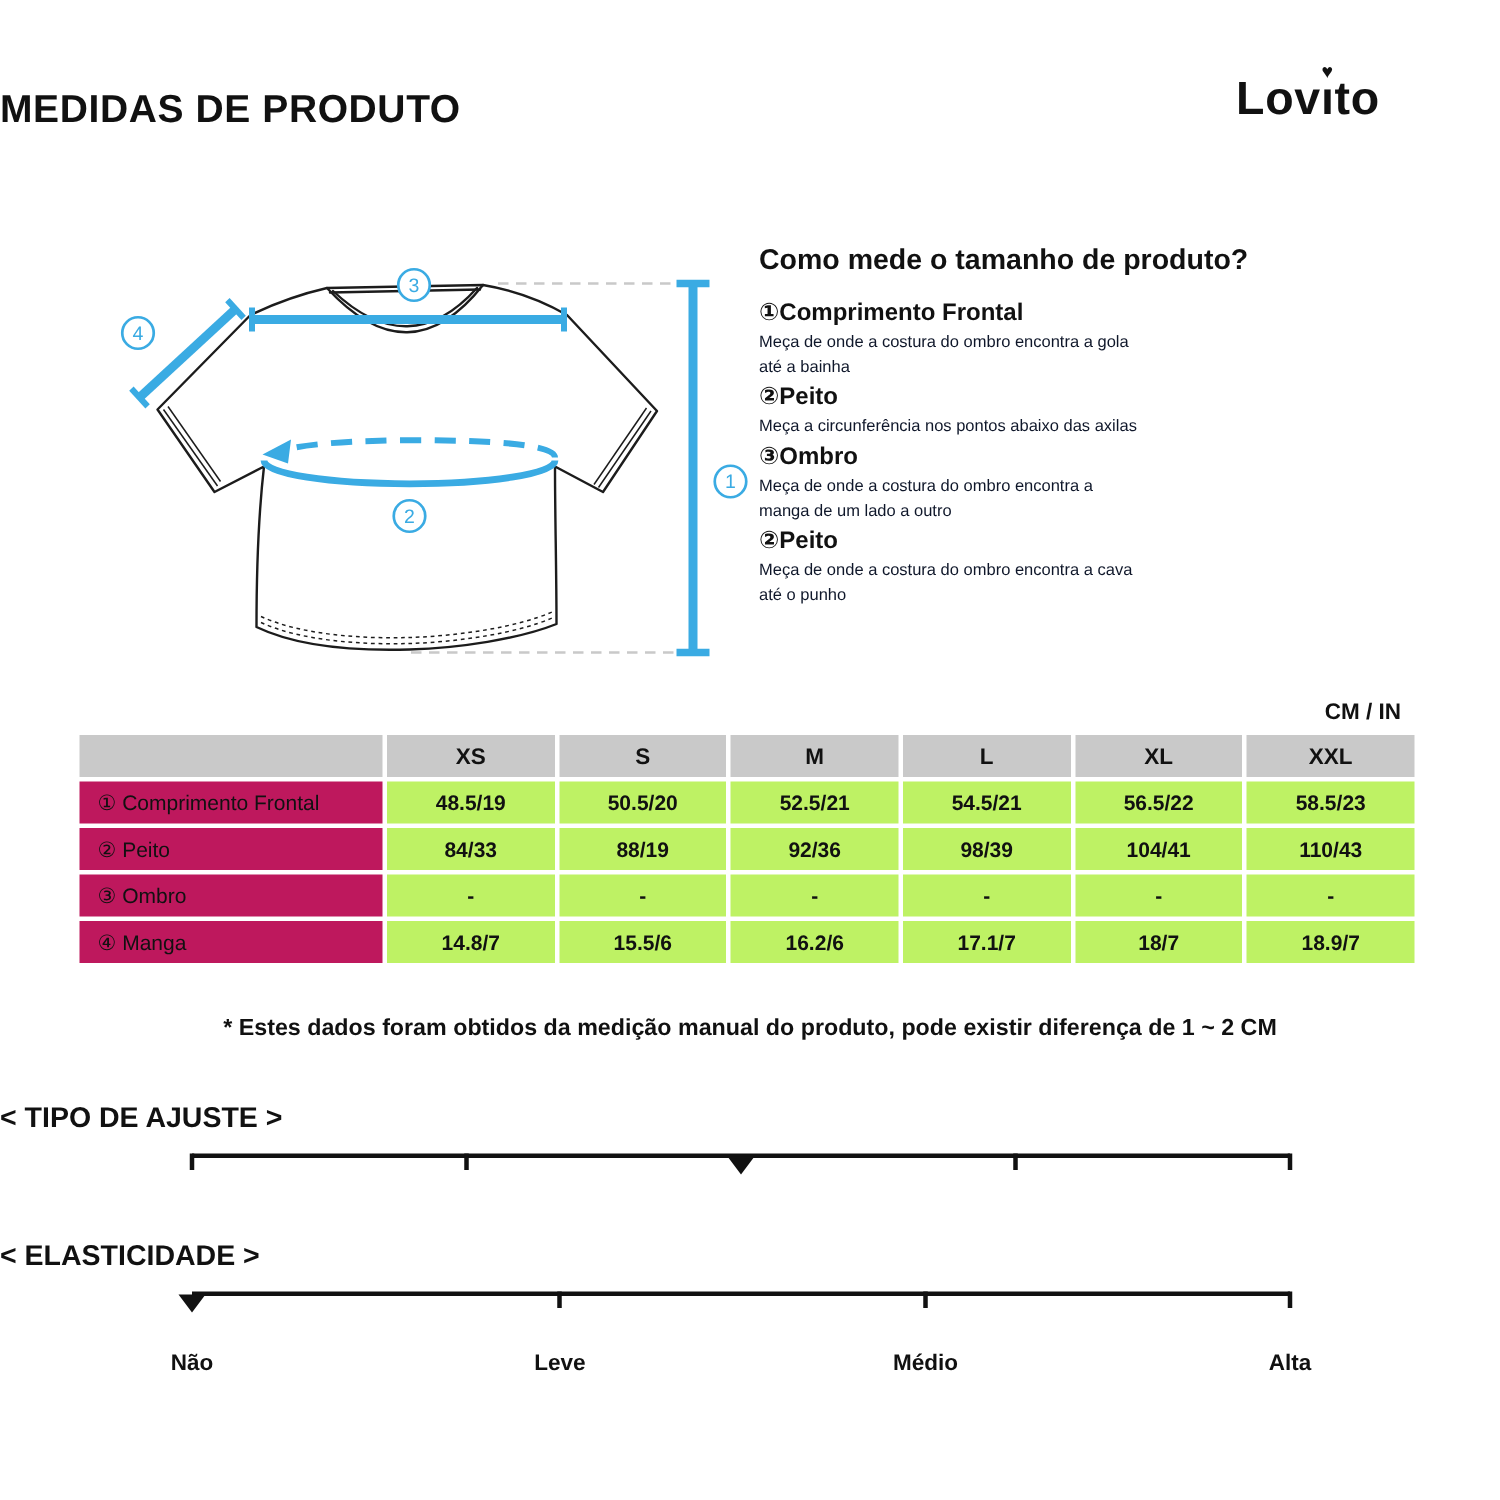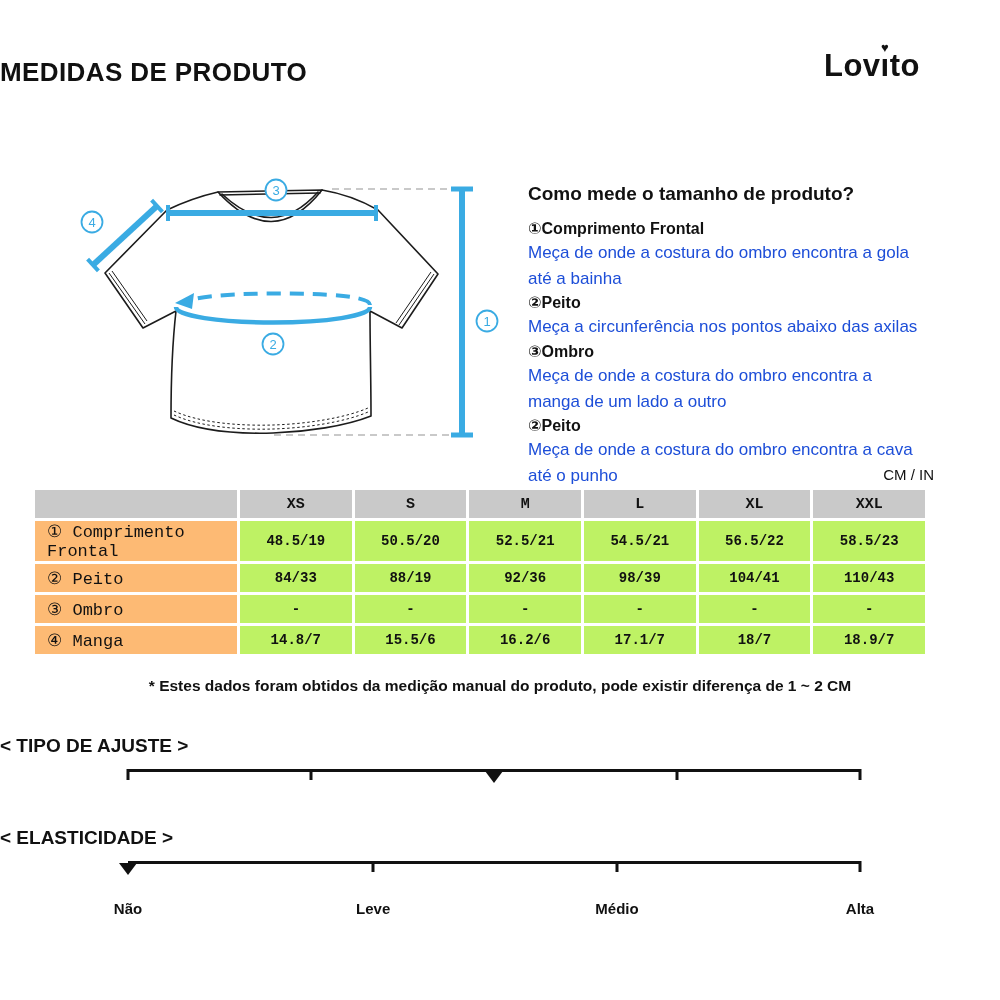--- a/index.html
+++ b/index.html
@@ -11,33 +11,33 @@
               font-size:26px;font-weight:700;letter-spacing:.4px;}
   .brand{position:absolute;top:48px;right:80px;font-size:31px;font-weight:700;letter-spacing:.5px;}
   .logo-i{position:relative;display:inline-block;}
   .logo-heart{position:absolute;left:50%;top:-7px;transform:translateX(-50%);
               font-size:13px;line-height:1;}
 
   
   .diagram{position:absolute;left:40px;top:150px;width:480px;height:320px;}
 
   
-  .guide{position:absolute;left:528px;top:163px;width:432px;margin-top:20px;}
+  .guide{position:absolute;left:506px;top:163px;width:432px;}
   .guide-heading{margin:0 0 12px 0;font-size:19px;font-weight:700;}
   .guide-item-label{font-size:16px;font-weight:700;line-height:1.45;}
-  .guide-item-desc{font-size:17px;color:#1d4ed8;line-height:1.5;white-space:pre-line;}
-
-  
-  .unit-label{position:absolute;top:466px;right:66px;font-size:15px;font-weight:400;}
-  .size-table{position:absolute;left:32px;top:487px;width:896px;
-              border-collapse:separate;border-spacing:3px;table-layout:fixed;font-family:Liberation Mono, monospace;}
+  .guide-item-desc{font-size:11px;color:#0f172a;line-height:1.5;white-space:pre-line;}
+
+  
+  .unit-label{position:absolute;top:466px;right:66px;font-size:15px;font-weight:700;}
+  .size-table{position:absolute;left:50px;top:487px;width:896px;
+              border-collapse:separate;border-spacing:3px;table-layout:fixed;}
   .size-table th,.size-table td{height:28px;padding:0;vertical-align:middle;}
   .size-table th{background:#c9c9c9;font-size:15px;font-weight:700;text-align:center;}
   .corner-cell{background:#c9c9c9;}
-  .label-cell{background:#fdba74;font-size:17px;font-weight:400;text-align:left;padding-left:12px !important;}
+  .label-cell{background:#be185d;font-size:14px;font-weight:400;text-align:left;padding-left:12px !important;}
   .val-cell{background:#bef264;font-size:14px;font-weight:700;text-align:center;}
 
   
   .footnote{position:absolute;top:677px;left:0;width:100%;text-align:center;
             font-size:15.5px;font-weight:700;}
 
   
   .scale-heading{position:absolute;left:0;width:100%;text-align:left;font-size:19px;font-weight:700;}
   .scale-line{position:absolute;left:128px;width:732px;height:3px;background:#111;}
   .tick{position:absolute;top:0;width:3px;height:11px;background:#111;transform:translateX(-50%);}

